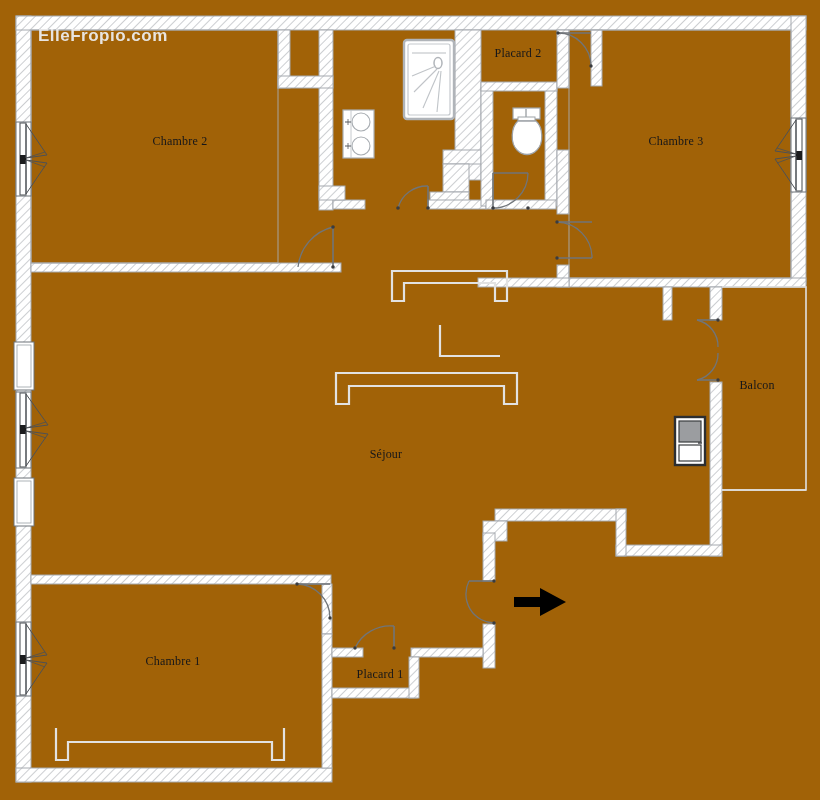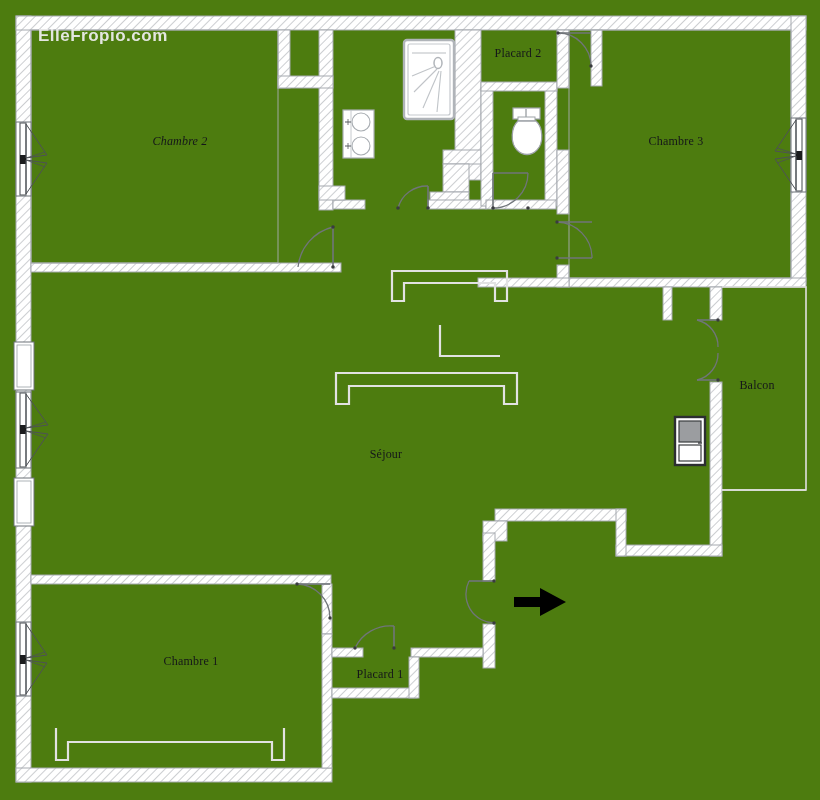--- a/index.html
+++ b/index.html
@@ -5,21 +5,21 @@
   html,body{margin:0;padding:0;background:#ffffff;}
   body{
     width:820px;height:800px;
     font-family:"Liberation Serif", serif;
     -webkit-font-smoothing:antialiased;
   }
   #plan-root{
     position:relative;
     width:820px;height:800px;
     overflow:hidden;
-    background:#4d7c0f;
+    background:#a16207;
   }
   #plan-svg{display:block;width:820px;height:800px;}
   .room-label{
     position:absolute;
     font-family:"Liberation Serif", serif;
     color:#15161a;
     white-space:nowrap;
     letter-spacing:.2px;
     font-size:12px;
     transform:translate(-50%,-50%);
@@ -301,21 +301,21 @@
 
     <g fill="none" stroke="#e0e0e0" stroke-width="1.6">
       <path d="M722,287 L806,287 L806,490 L722,490"></path>
       <line x1="722" y1="490" x2="806" y2="490"></line>
     </g>
 
   </svg>
 
   <div class="watermark">ElleFropio.com</div>
 
-  <div class="room-label" style="left:180px;top:141px;font-style:italic;">Chambre 2</div>
+  <div class="room-label" style="left:180px;top:141px;">Chambre 2</div>
   <div class="room-label" style="left:676px;top:141px;font-family:Liberation Serif, serif;">Chambre 3</div>
   <div class="room-label" style="left:518px;top:53px;">Placard 2</div>
   <div class="room-label" style="left:757px;top:385px;text-align:center;">Balcon</div>
   <div class="room-label" style="left:386px;top:454px;">Séjour</div>
-  <div class="room-label" style="left:191px;top:661px;">Chambre 1</div>
+  <div class="room-label" style="left:173px;top:661px;">Chambre 1</div>
   <div class="room-label" style="left:380px;top:674px;">Placard 1</div>
 
 </div>
 
 </body></html>

